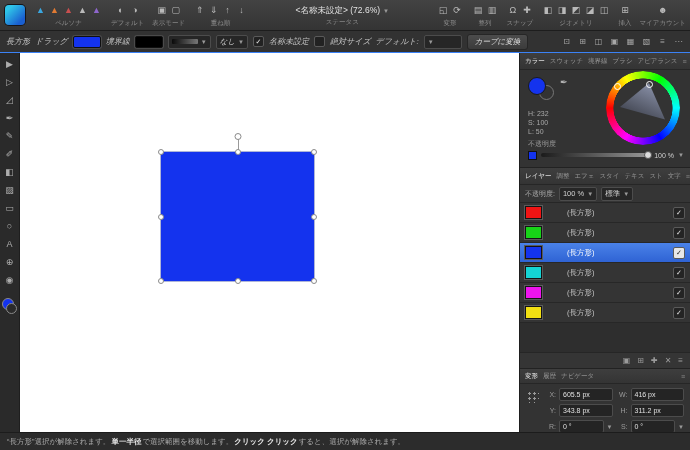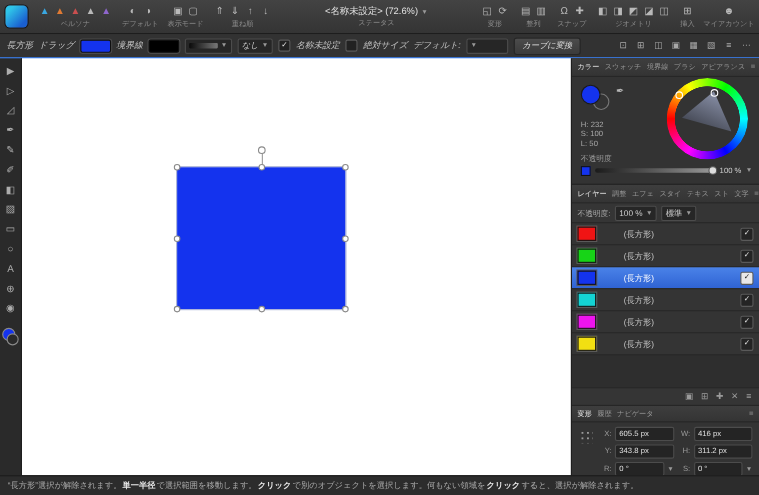--- a/index.html
+++ b/index.html
@@ -424,18 +424,17 @@
         </div>
       </div>
     </div>
   </div>
 
   <div class="status">
     <span>“長方形”選択が解除されます。</span>
     <b>単一半径</b>
     <span>で選択範囲を移動します。</span>
     <b>クリック</b>
-    <span>で別のオブジェクトを選択します。何もない領域を</span>
     <b>クリック</b>
     <span>すると、選択が解除されます。</span>
   </div>
 
 </div>
 
 </body></html>

